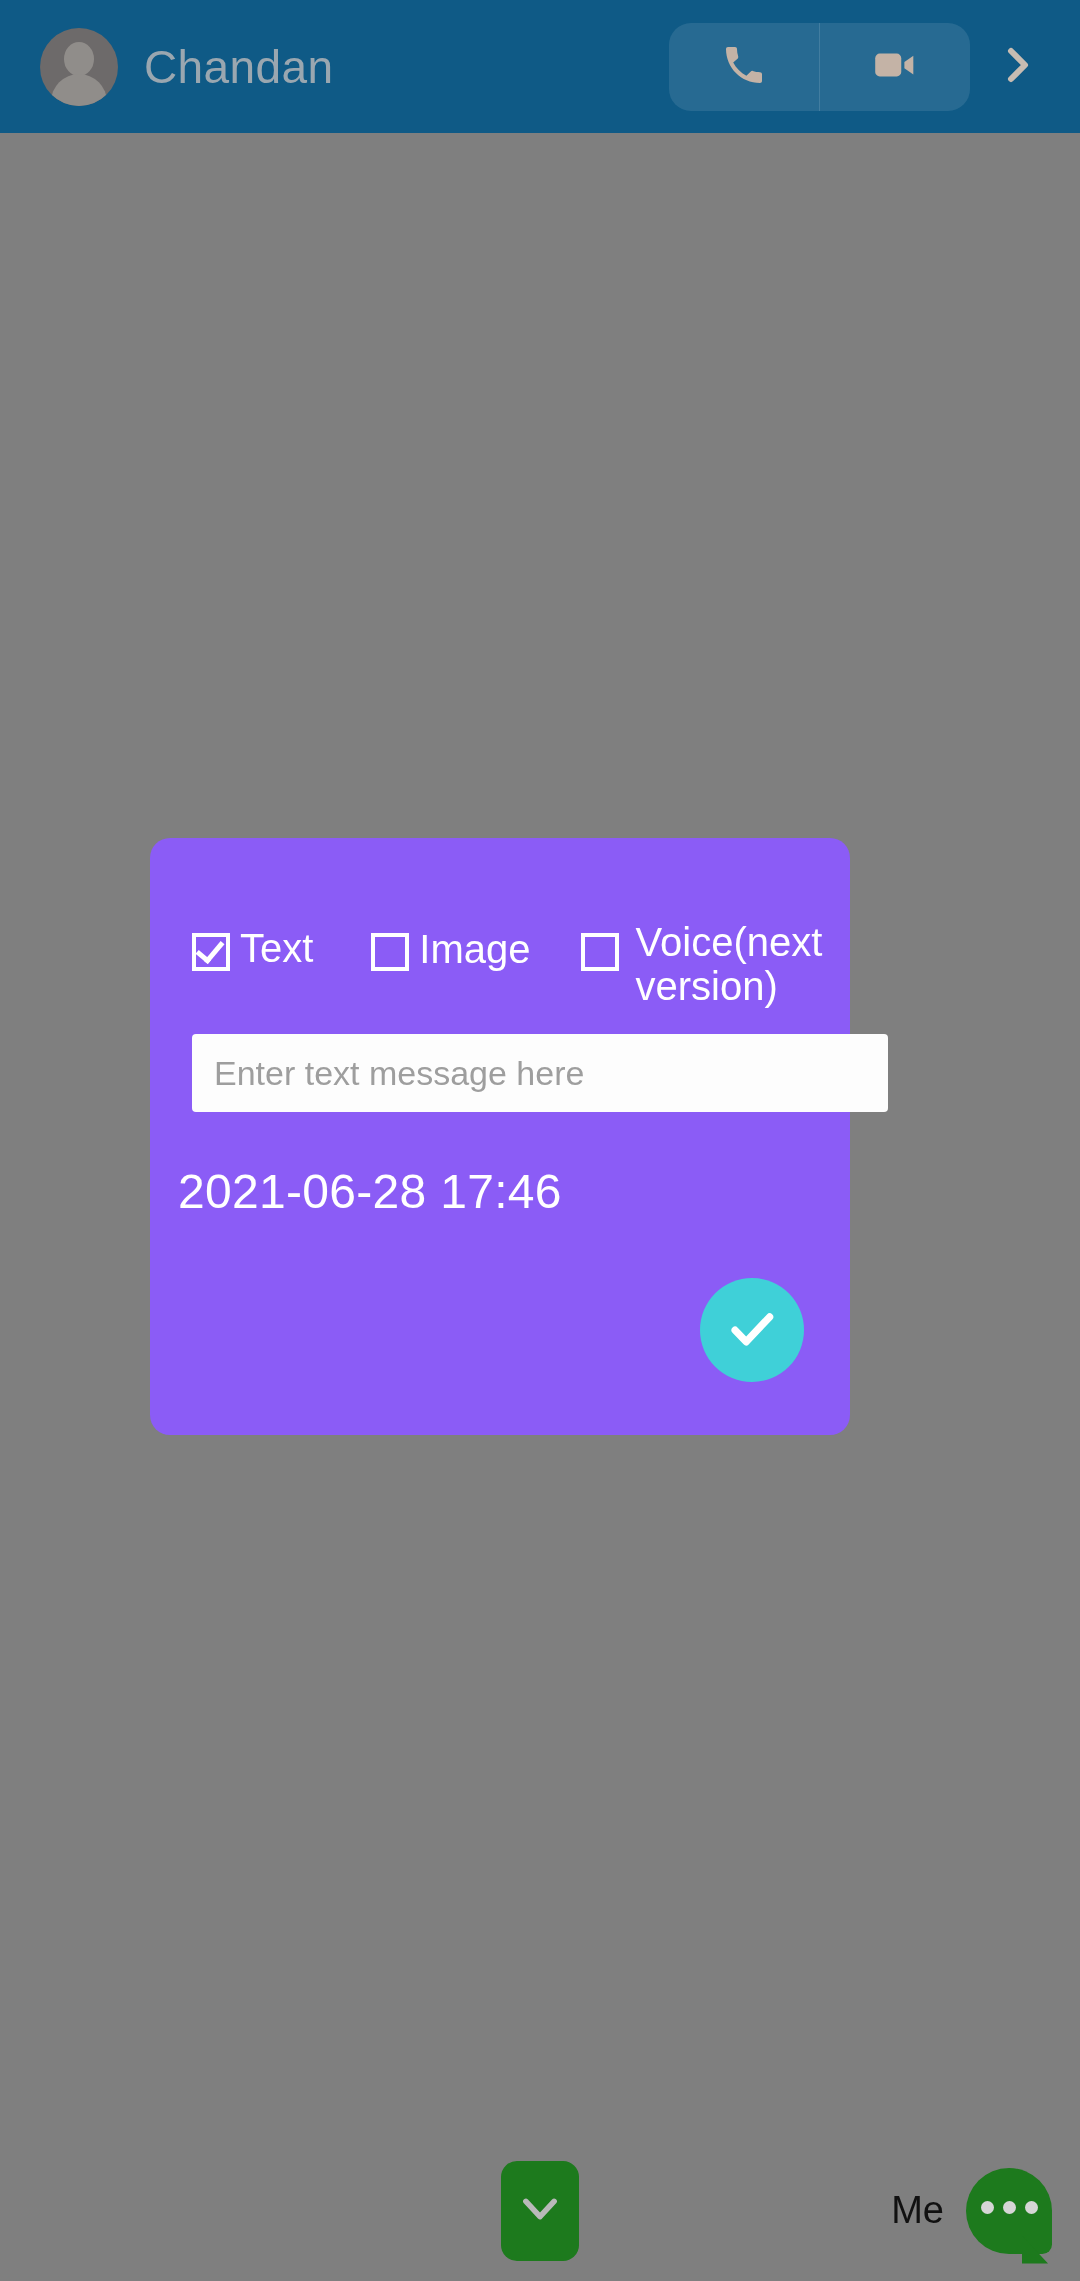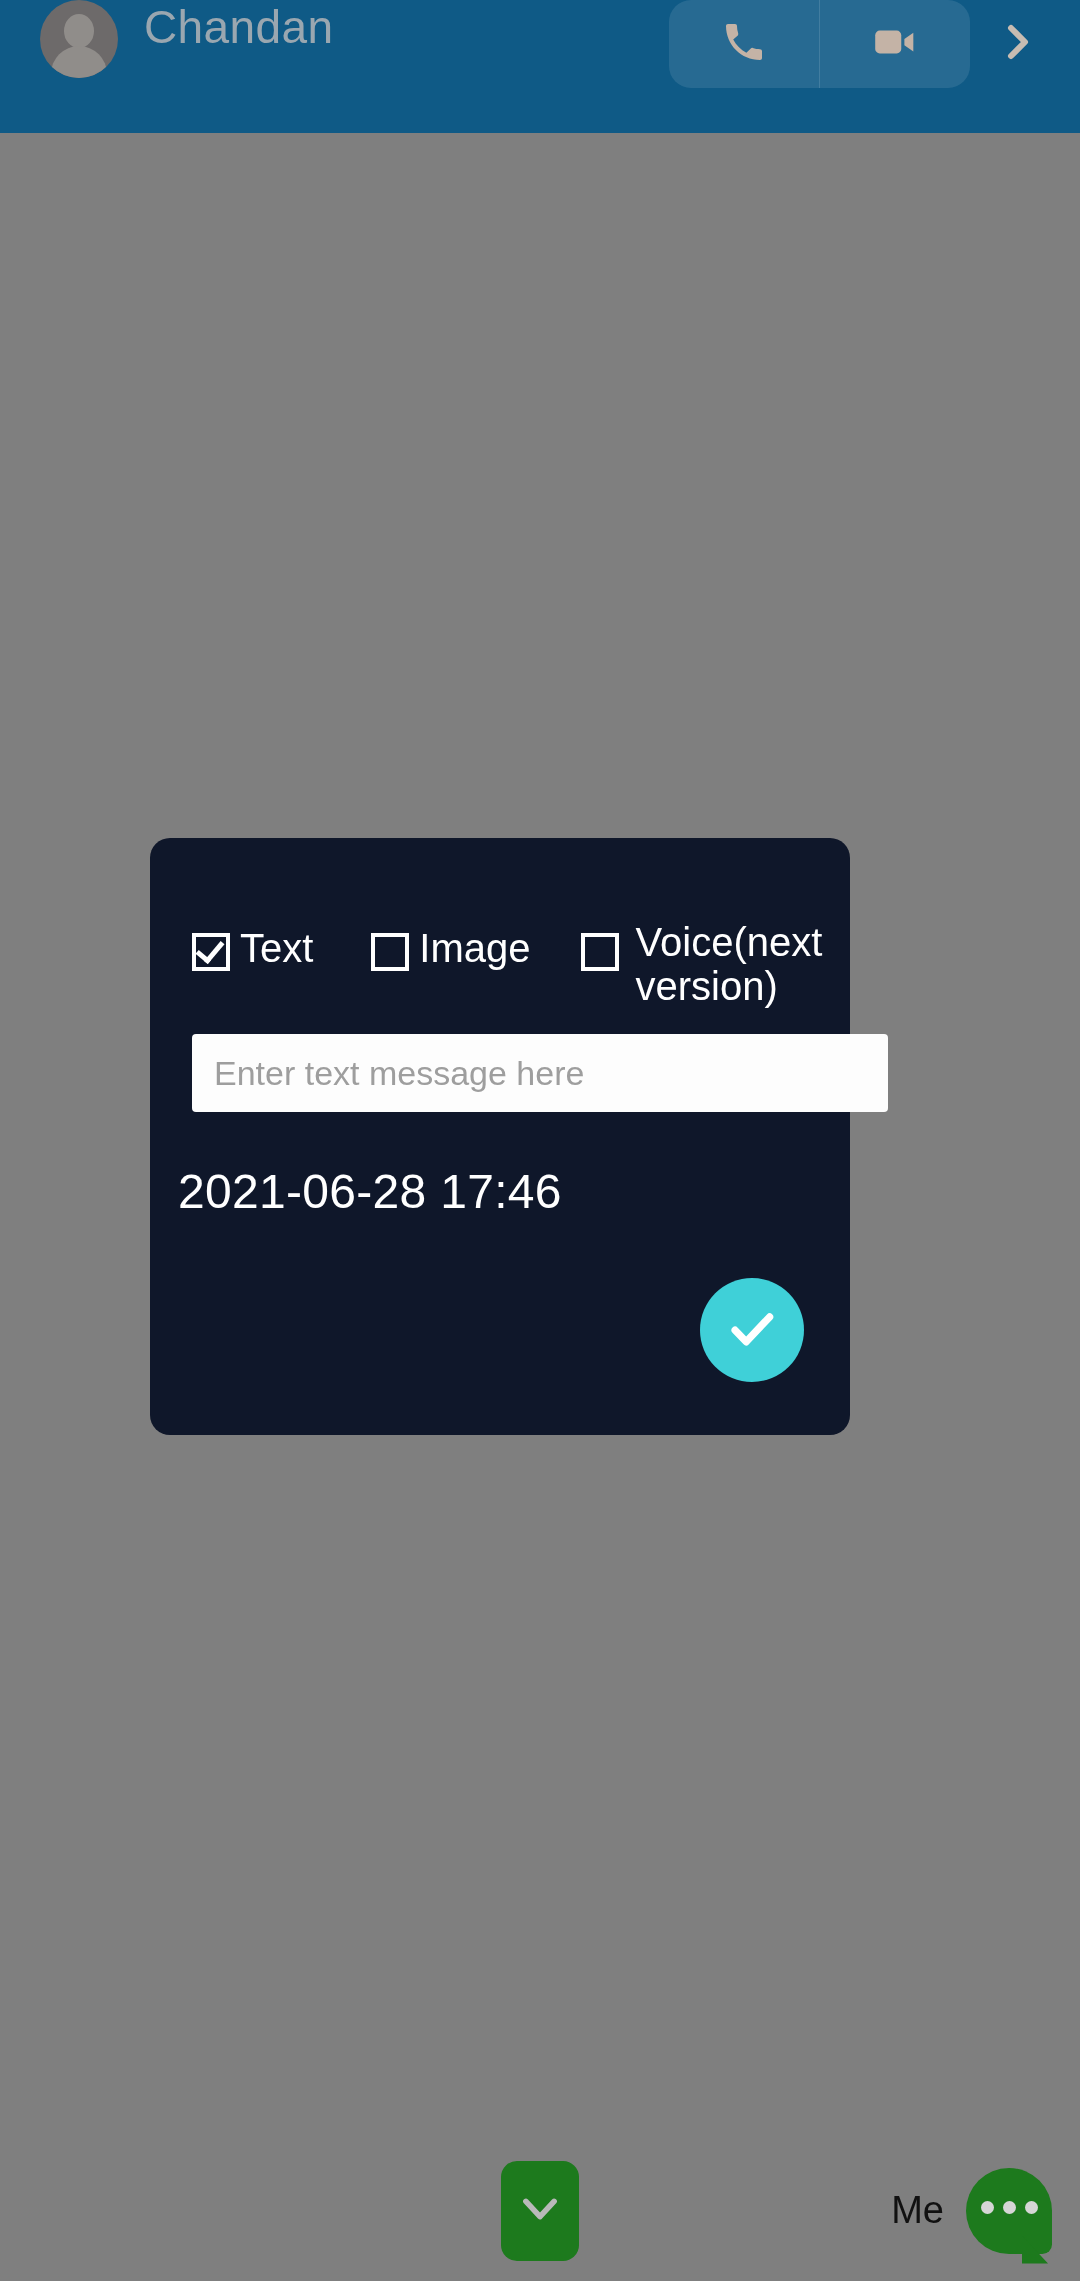--- a/index.html
+++ b/index.html
@@ -17,20 +17,21 @@
   }
 
   
   .header {
     position: absolute;
     top: 0; left: 0;
     width: 1080px;
     height: 133px;
     background: #0f5a86;
     display: flex;
+    align-items: center;
     padding: 0 26px 0 40px;
   }
 
   .avatar {
     width: 78px;
     height: 78px;
     border-radius: 50%;
     background: #6d6a6a;
     position: relative;
     overflow: hidden;
@@ -102,41 +103,41 @@
     background: #7f7f7f;
   }
 
   
   .dialog {
     position: absolute;
     left: 150px;
     top: 838px;
     width: 700px;
     height: 597px;
-    background: #0f172a;
+    background: #8b5cf6;
     border-radius: 20px;
     padding: 4px;
   }
 
   .options-row {
     position: absolute;
     left: 42px;
     top: 88px;
     right: 30px;
     display: flex;
     align-items: flex-start;
   }
 
   .opt {
     display: flex;
     align-items: flex-start;
     cursor: default;
   }
   .opt.text-opt  { margin-right: 58px; }
-  .opt.image-opt { margin-right: 50px; }
+  .opt.image-opt { margin-right: 50px; align-items: center; }
 
   .cbox {
     width: 38px;
     height: 38px;
     border: 4px solid #ffffff;
     background: transparent;
     flex: 0 0 auto;
     position: relative;
     margin-top: 7px;
   }

